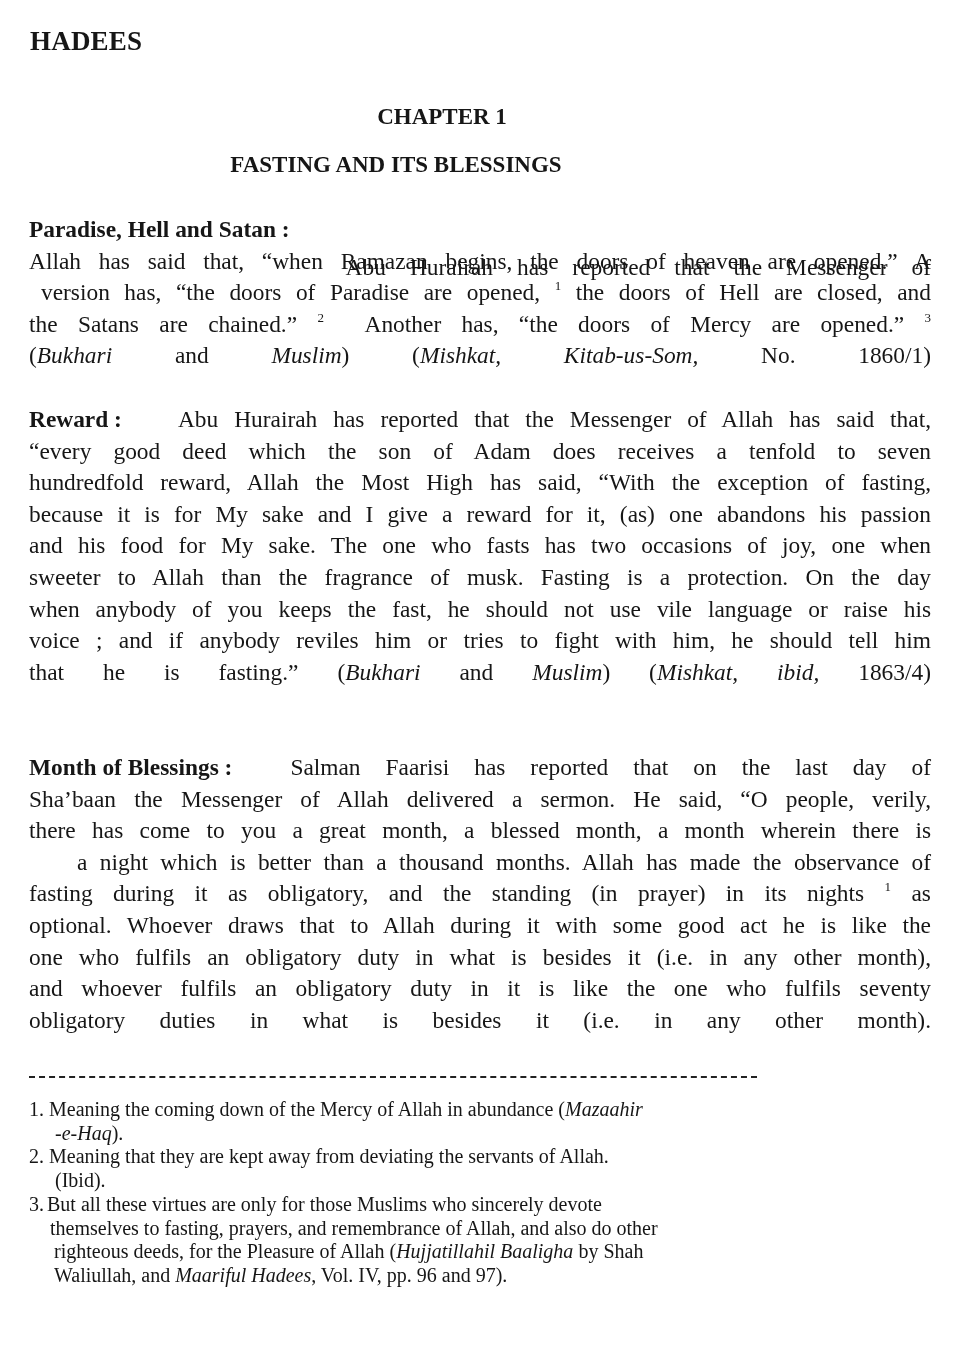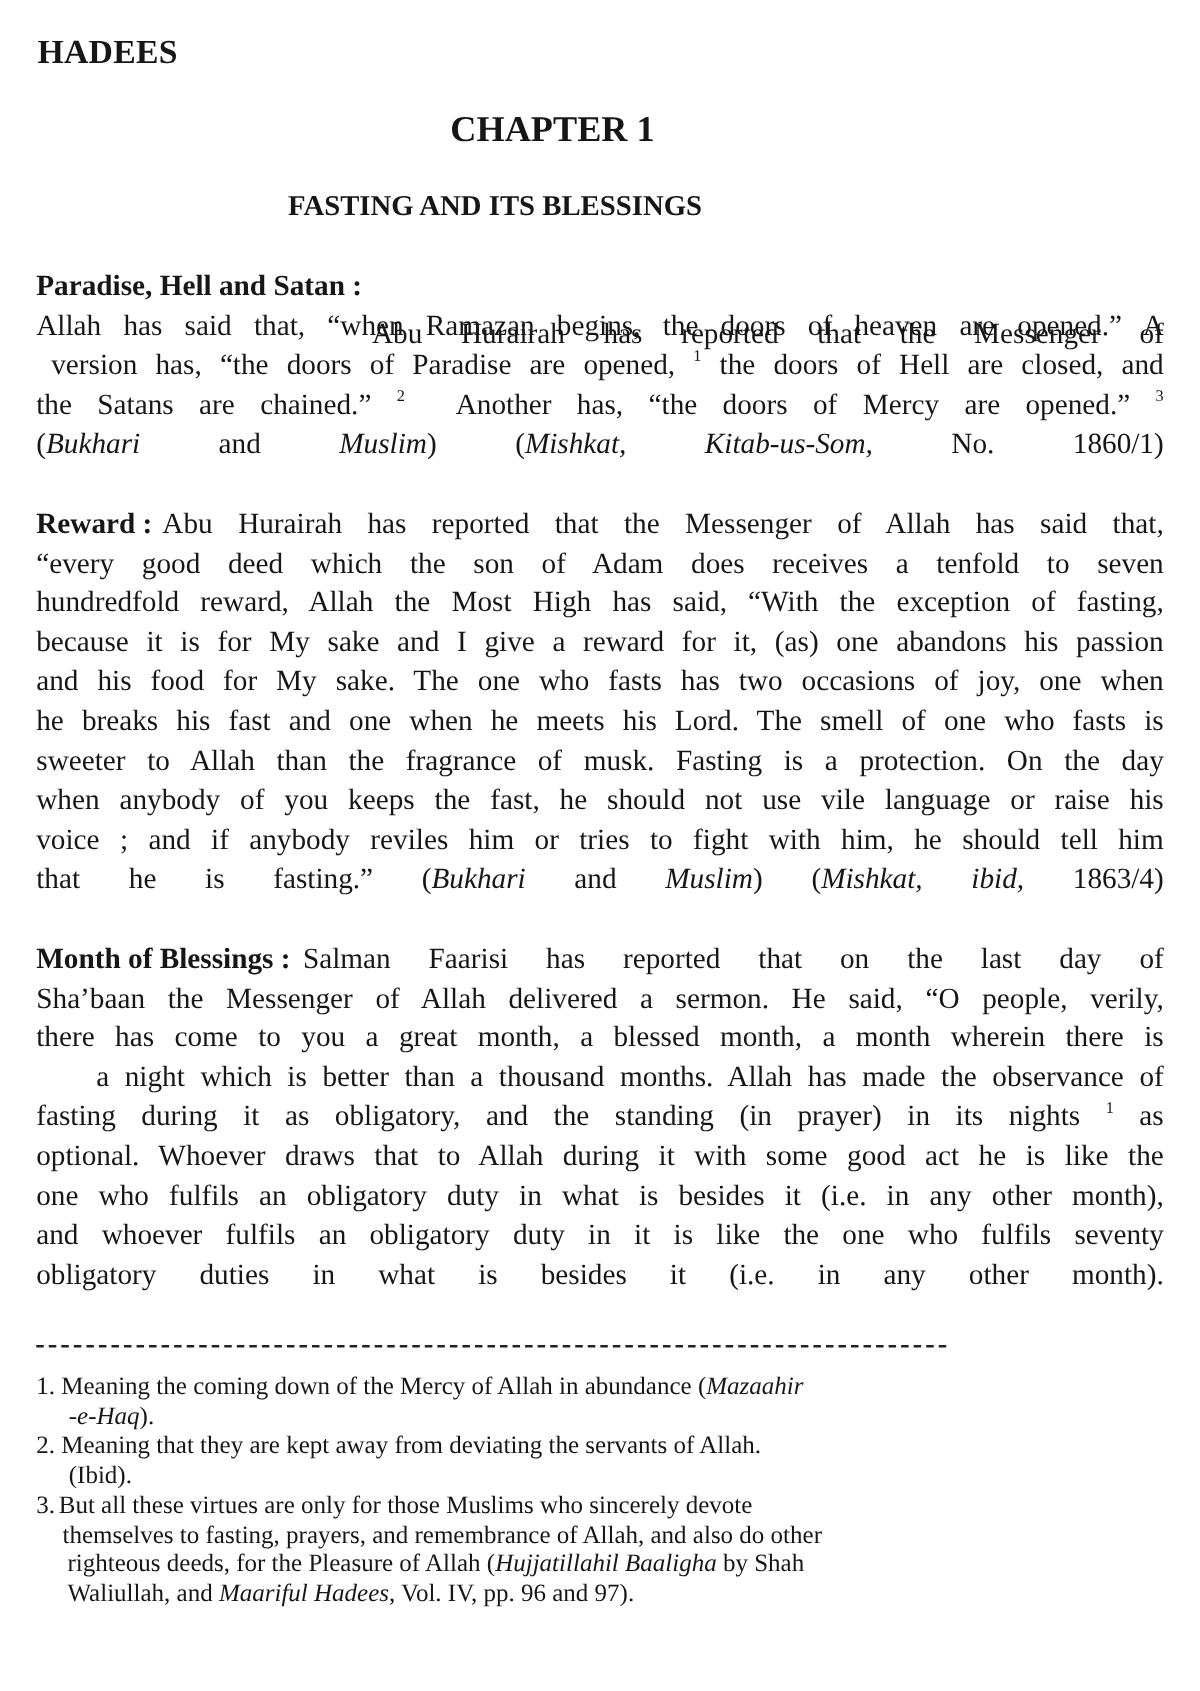--- a/index.html
+++ b/index.html
@@ -8,31 +8,31 @@
     font-family: "Liberation Serif", "DejaVu Serif", serif;
     color: #161616;
   }
   .page { position: absolute; left: 0; top: 0; width: 960px; height: 1353px; }
   .running-head {
     position: absolute; left: 30px; top: 26px;
     font-weight: bold; font-size: 27px; letter-spacing: 0.2px;
   }
   .chapter {
     position: absolute; left: 0; width: 884px; text-align: center;
-    top: 88px; font-weight: bold; font-size: 29px;
+    top: 104px; font-weight: bold; font-size: 23px;
   }
   .chapter-title {
     position: absolute; left: 0; width: 792px; text-align: center;
     top: 152px; font-weight: bold; font-size: 23px;
   }
   .para { position: absolute; left: 29px; width: 902px; }
   .line {
     height: 31.6px; line-height: 31.6px; font-size: 23.4px;
     text-align: justify; text-align-last: justify; white-space: nowrap;
-    display: flex; justify-content: space-between;
+    display: flex; justify-content: space-between; gap: 48px;
   }
   .line.last { justify-content: flex-start; gap: 0; }
   .b { font-weight: bold; }
   .i { font-style: italic; }
   sup { font-size: 13px; vertical-align: 10px; line-height: 0; }
 
   .rule {
     position: absolute; left: 29px; top: 1076px; width: 728px; height: 0;
     border-top: 2px dashed #222; 
   }
@@ -92,23 +92,20 @@
         <span style="flex:1; text-align:justify; text-align-last:justify;">“every good deed which the son of Adam does receives a tenfold to seven</span>
       </div>
     <div class="line">
         <span style="flex:1; text-align:justify; text-align-last:justify;">hundredfold reward, Allah the Most High has said, “With the exception of fasting,</span>
       </div>
     <div class="line">
         <span style="flex:1; text-align:justify; text-align-last:justify;">because it is for My sake and I give a reward for it, (as) one abandons his passion</span>
       </div>
     <div class="line">
         <span style="flex:1; text-align:justify; text-align-last:justify;">and his food for My sake. The one who fasts has two occasions of joy, one when</span>
-      </div>
-    <div class="line">
-        <span style="flex:1; text-align:justify; text-align-last:justify;">he breaks his fast and one when he meets his Lord. The smell of one who fasts is</span>
       </div>
     <div class="line">
         <span style="flex:1; text-align:justify; text-align-last:justify;">sweeter to Allah than the fragrance of musk. Fasting is a protection. On the day</span>
       </div>
     <div class="line">
         <span style="flex:1; text-align:justify; text-align-last:justify;">when anybody of you keeps the fast, he should not use vile language or raise his</span>
       </div>
     <div class="line">
         <span style="flex:1; text-align:justify; text-align-last:justify;">voice ; and if anybody reviles him or tries to fight with him, he should tell him</span>
       </div>

